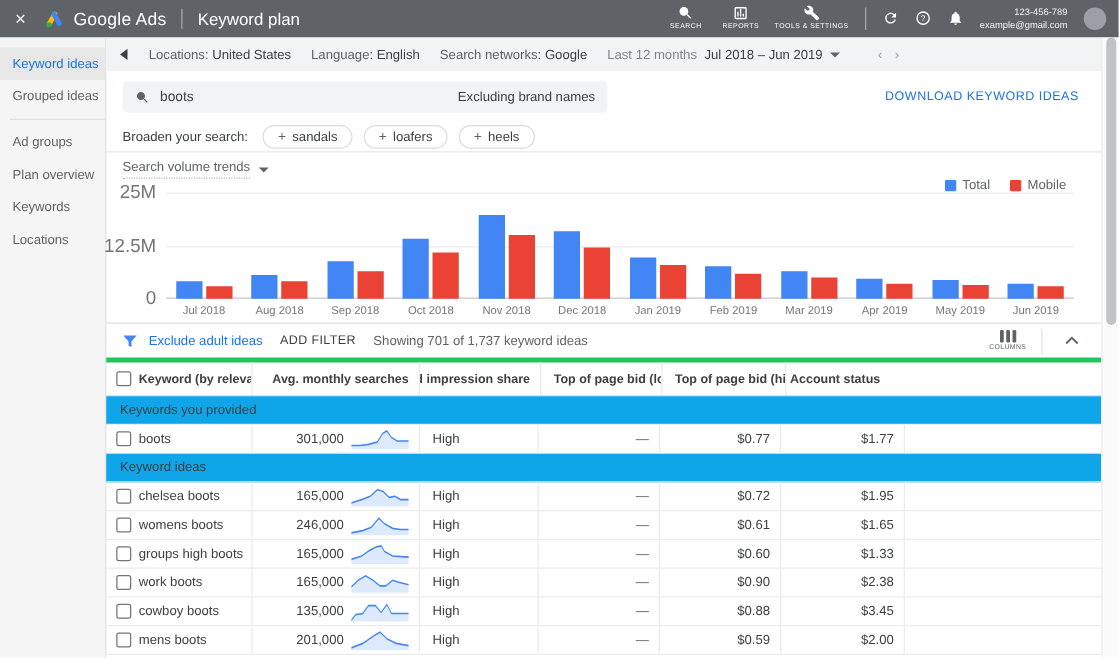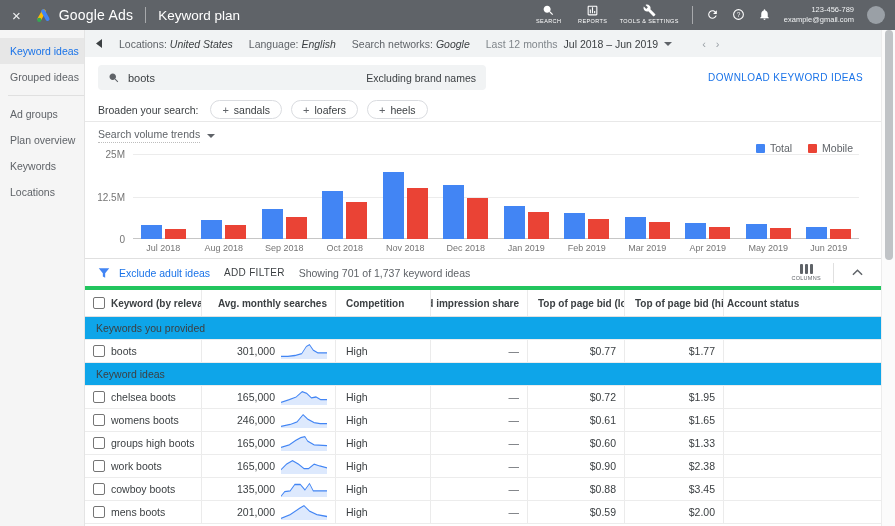--- a/index.html
+++ b/index.html
@@ -31,21 +31,21 @@
   .side-divider { height:1px; background:#e0e0e0; margin:5px 0 5px 8px; }
   .main { flex:1; display:flex; flex-direction:column; min-width:0; }
   .scroll-gutter { width:14px; flex-shrink:0; background:#fbfbfb; border-left:1px solid #ececec; position:relative; }
   .scroll-thumb { position:absolute; top:0; left:3px; width:8px; height:230px; background:#c0c3c6; border-radius:4px; cursor:pointer; }
 
   
   .contextbar { height:27px; background:#f1f3f4; display:flex; align-items:center;
     font-size:10.5px; color:#5f6368; padding:0 10px; gap:16px; flex-shrink:0; }
   .ctx-back { cursor:pointer; display:flex; align-items:center; }
   .ctx-item { cursor:pointer; white-space:nowrap; }
-  .ctx-item b { color:#3c4043; font-weight:normal;font-style:italic; }
+  .ctx-item b { color:#3c4043; font-weight:normal; }
   .ctx-date { display:flex; align-items:center; gap:6px; cursor:pointer; white-space:nowrap; }
   .ctx-date .muted { color:#80868b; }
   .ctx-date .val { color:#3c4043; }
   .caret-down { width:0; height:0; border-left:4px solid transparent; border-right:4px solid transparent; border-top:4px solid #5f6368; }
   .ctx-chevrons { display:flex; gap:10px; margin-left:14px; color:#9aa0a6; font-size:11px; }
   .ctx-chevrons span { cursor:pointer; }
 
   
   .search-row { height:41px; display:flex; align-items:center; padding:0 18px 0 13px; flex-shrink:0; }
   .search-box { width:388px; height:25px; background:#f1f3f4; border-radius:4px;
@@ -67,21 +67,21 @@
   .chart-panel { height:137px; flex-shrink:0; border-bottom:1px solid #e0e0e0; position:relative; padding-top:6px; }
   .chart-title-row { padding-left:13px; display:flex; align-items:center; gap:7px; cursor:pointer; }
   .chart-title { font-size:10.5px; color:#5f6368; border-bottom:1px dotted #bdbdbd; padding-bottom:2px; }
   .legend { position:absolute; right:28px; top:20px; display:flex; gap:16px; align-items:center; }
   .legend-item { display:flex; align-items:center; gap:5px; font-size:10.5px; color:#5f6368; cursor:pointer; }
   .legend-swatch { width:9px; height:9px; border-radius:1px; }
   .plot-wrap { position:absolute; left:48px; right:22px; top:32px; height:85px; }
   .gridline { position:absolute; left:0; right:0; height:1px; background:#ececec; }
   .gl-top { top:0; } .gl-mid { top:50%; }
   .baseline { position:absolute; left:0; right:0; bottom:0; height:1px; background:#c6c6c6; }
-  .ylab { position:absolute; right:calc(100% + 8px); transform:translateY(-50%); font-size:10px; color:#757575; white-space:nowrap; }
+  .ylab { position:absolute; right:calc(100% + 8px); transform:translateY(-50%); font-size:15px; color:#757575; white-space:nowrap; }
   .bars { position:absolute; left:0; right:0; bottom:0; top:0; display:flex; }
   .bar-group { flex:1; display:flex; align-items:flex-end; justify-content:center; gap:3px; position:relative; }
   .bar { width:21px; }
   .xlabels { position:absolute; left:48px; right:22px; top:121px; display:flex; }
   .xlab { flex:1; text-align:center; font-size:9px; color:#757575; }
 
   
   .table-toolbar { height:31px; display:flex; align-items:center; padding:0 12px; gap:0; flex-shrink:0;
     border-bottom:4px solid #22c55e; }
   .f-icon { width:14px; height:14px; fill:#4285f4; margin-right:8px; cursor:pointer; }
@@ -364,23 +364,20 @@
     <div class="thead" id="thead">
         <div class="cell c0">
           <span class="checkbox"></span>
         </div>
         <div class="cell c1">
           <span>Keyword (by relevance)</span>
         </div>
         <div class="cell c2 bL">
           <span>Avg. monthly searches</span>
         </div>
-        <div class="cell c3 bL">
-          <span>Competition</span>
-        </div>
         <div class="cell c4 bL">
           <span>Ad impression share</span>
         </div>
         <div class="cell c5 bL">
           <span>Top of page bid (low range)</span>
         </div>
         <div class="cell c6 bL">
           <span>Top of page bid (high range)</span>
         </div>
         <div class="cell c7 bL">

